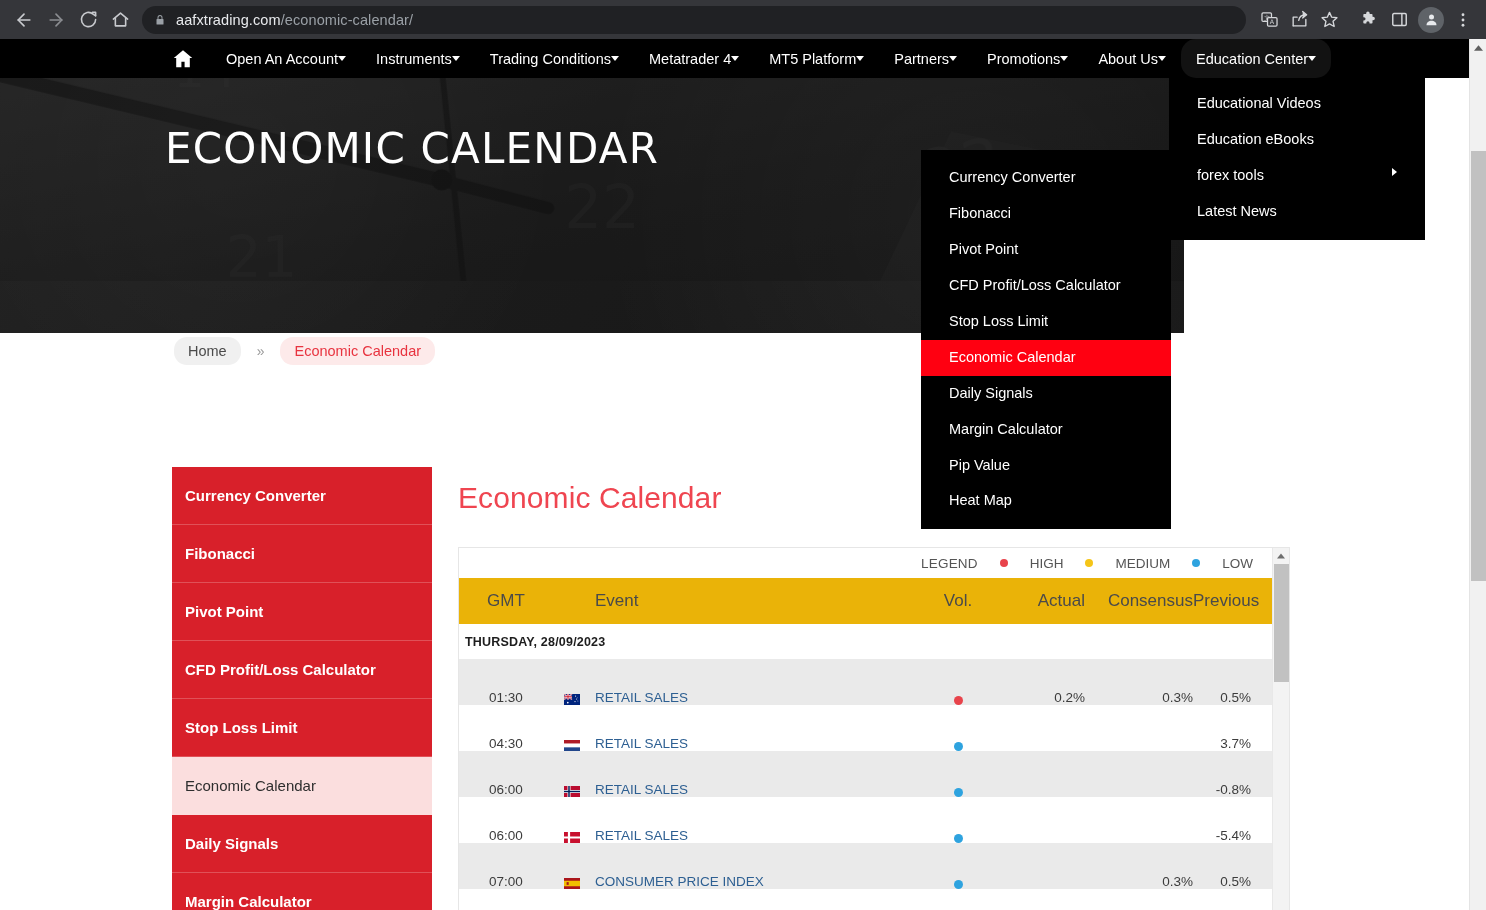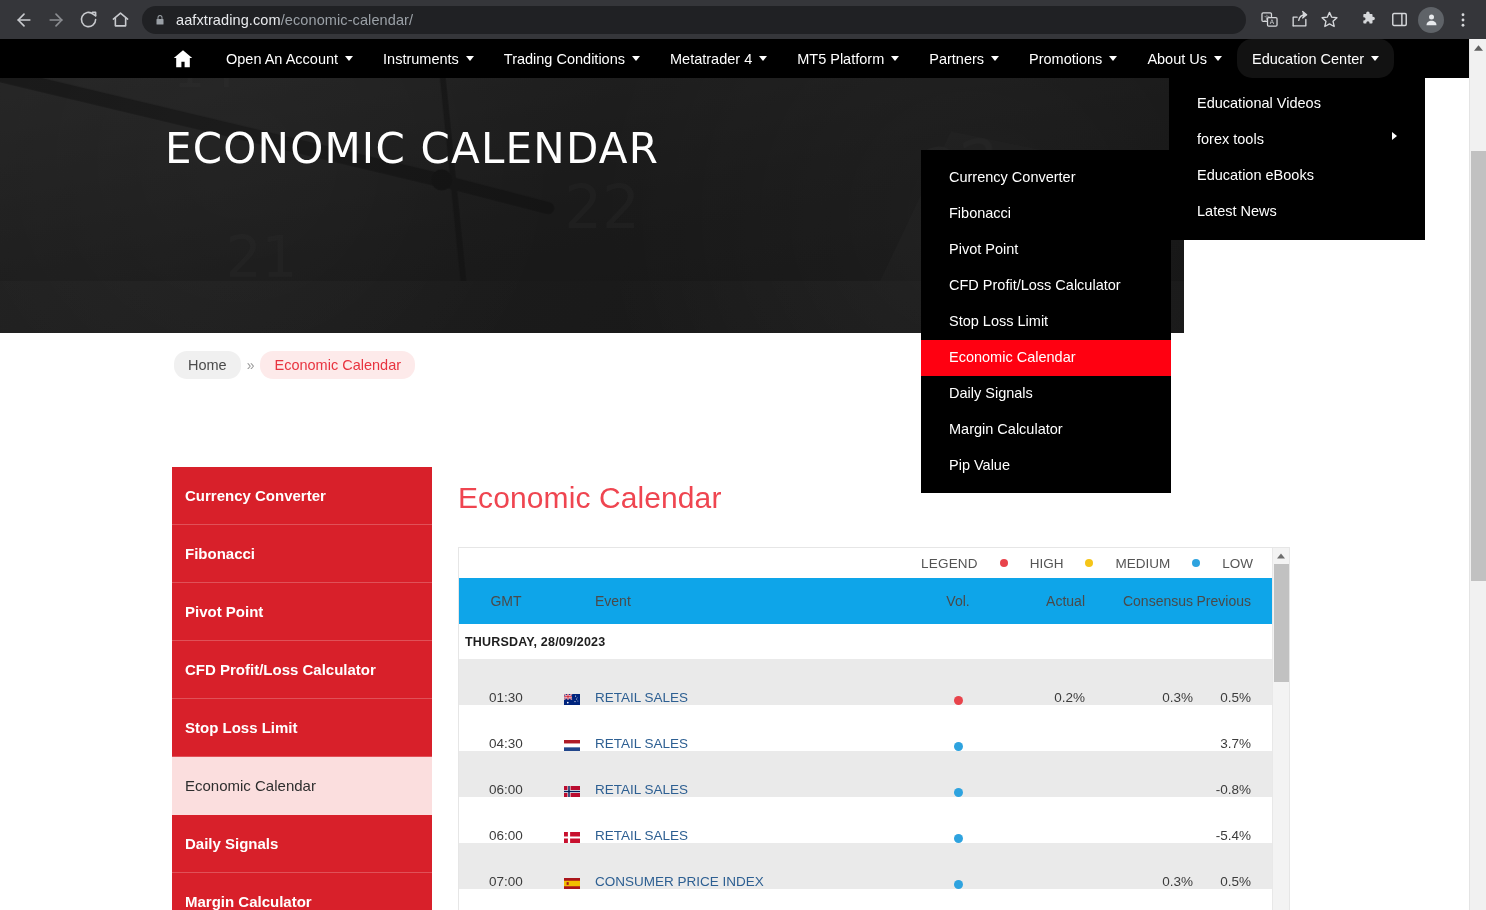--- a/index.html
+++ b/index.html
@@ -94,21 +94,21 @@
     background: #000;
     display: flex; align-items: stretch;
     z-index: 40;
   }
   .nav-inner { display: flex; align-items: stretch; margin-left: 155px; }
   .nav-home {
     display: flex; align-items: center; justify-content: center;
     padding: 0 16px; color: #fff;
   }
   .nav-item {
-    display: flex; align-items: center; gap: 7px;
+    display: flex; align-items: center; 
     padding: 0 15px;
     color: #ffffff;
     font-size: 14.5px;
     white-space: nowrap;
     font-weight: 400;
   }
   .nav-item.active { background: #121212; border-radius: 15px; }
   .caret {
     width: 0; height: 0;
     border-left: 4.5px solid transparent;
@@ -166,22 +166,22 @@
     position: absolute; left: 165px; top: 57px;
     color: #ffffff;
     font-size: 42px;
     letter-spacing: 1.2px;
     font-weight: 400;
     font-family: "DejaVu Sans", sans-serif;
   }
 
   
   .breadcrumb {
-    position: absolute; top: 312px; left: 174px;
-    display: flex; align-items: center; gap: 4px;
+    position: absolute; top: 298px; left: 174px;
+    display: flex; align-items: center; gap: 14px;
     font-size: 14.5px;
   }
   .crumb-home {
     background: #f0f0f0; color: #4a4a4a;
     padding: 6px 14px; border-radius: 13px;
   }
   .crumb-sep { color: #9a9a9a; font-size: 14px; padding: 0 2px; }
   .crumb-current {
     background: #fdeaea; color: #e8333f;
     padding: 6px 14px; border-radius: 13px;
@@ -233,22 +233,22 @@
     font-size: 13.5px;
     color: #444;
   }
   .legend-label { color: #555; letter-spacing: .2px; }
   .legend-entry { display: flex; align-items: center; gap: 22px; color: #555; }
   .dot { width: 8px; height: 8px; border-radius: 50%; display:inline-block; }
 
   .cal-head {
     display: flex; align-items: center;
     height: 46px;
-    background: #0ea5e9;
-    font-size: 14px; color: #4a4a4a;
+    background: #eab308;
+    font-size: 17px; color: #4a4a4a;
   }
   .cal-row {
     display: flex; align-items: flex-end;
     height: 46px;
     font-size: 13.5px;
     color: #3c3c3c;
   }
   .cal-row.alt { background: #eaeaea; }
   .cal-daterow {
     display: flex; align-items: center;
@@ -660,32 +660,35 @@
       </div>
       <div class="dd-item">
         <span>Daily Signals</span>
       </div>
       <div class="dd-item">
         <span>Margin Calculator</span>
       </div>
       <div class="dd-item">
         <span>Pip Value</span>
       </div>
+      <div class="dd-item">
+        <span>Heat Map</span>
+      </div>
     </div>
 
   <div class="dd-education" id="dd-education">
       <div class="dd-item">
         <span>Educational Videos</span>
+      </div>
+      <div class="dd-item">
+        <span>Education eBooks</span>
       </div>
       <div class="dd-item">
         <span>forex tools</span>
         <span class="arrow-right"></span>
-      </div>
-      <div class="dd-item">
-        <span>Education eBooks</span>
       </div>
       <div class="dd-item">
         <span>Latest News</span>
       </div>
     </div>
 
 </div>
 
 <div class="page-scrollbar">
   <div class="page-scroll-up">

